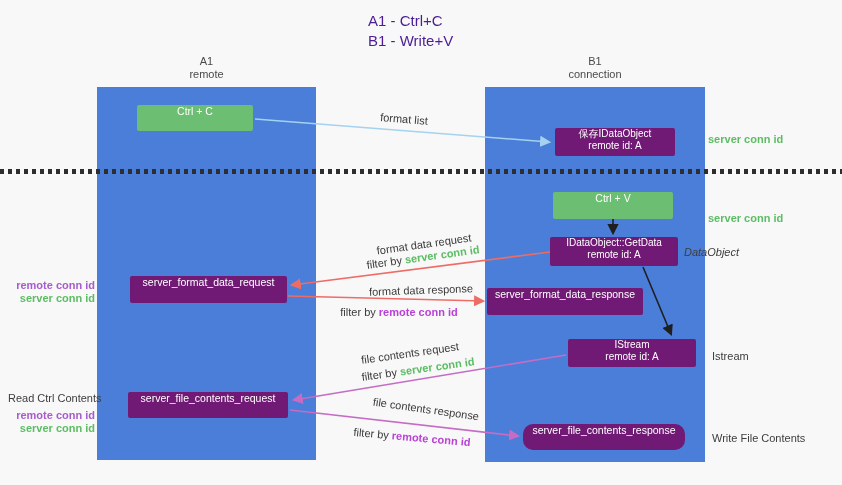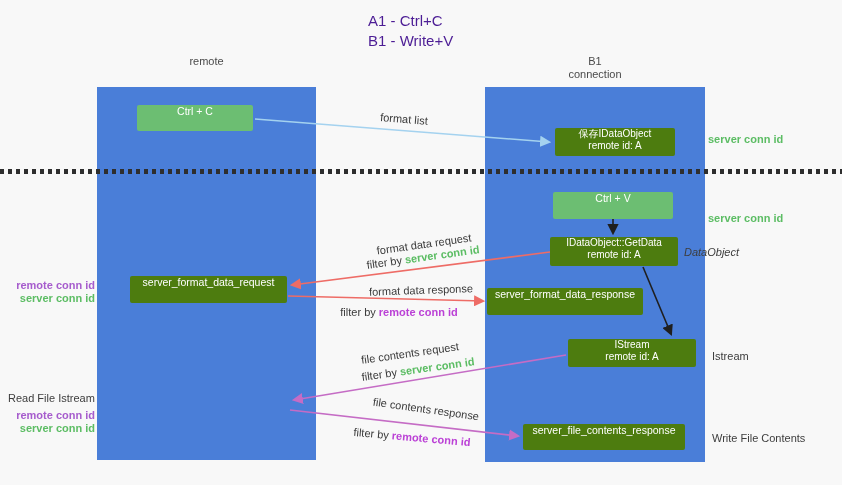--- a/index.html
+++ b/index.html
@@ -12,41 +12,42 @@
   .lane-header{position:absolute;text-align:center;font-size:11px;line-height:13px;color:#4a4a4a;z-index:6;}
 
   .dotted-line{position:absolute;left:0;top:169px;width:842px;height:5px;z-index:2;
     background:repeating-linear-gradient(90deg,#2e2e2e 0 4.5px,transparent 4.5px 8px);}
 
   svg.arrows{position:absolute;left:0;top:0;z-index:3;}
 
   .node{position:absolute;display:flex;flex-direction:column;align-items:center;
     color:#fff;font-size:10.5px;line-height:12px;text-align:center;border-radius:2px;z-index:4;white-space:nowrap;}
   .node.green{background:#6cbe72;}
-  .node.orange{background:#4d7c0f;}
+  .node.orange{background:#701a75;}
 
   .lbl{position:absolute;font-size:11px;color:#3a3a3a;white-space:nowrap;z-index:5;}
   .lbl.centered{transform:translate(-50%,-50%);}
   .green-t{color:#5cbd64;font-weight:bold;}
   .purple-t{color:#a65ccd;font-weight:bold;}
   .bright-purple-t{color:#bb41d6;font-weight:bold;}
   .dark-t{color:#3d3d3d;}
   .side-pair{text-align:right;font-size:11px;line-height:13px;font-weight:bold;}
 </style>
 </head>
 <body>
 
 <div class="canvas">
 
   <div class="title">
     <div>A1 - Ctrl+C</div>
     <div>B1 - Write+V</div>
   </div>
 
   <div class="lane-header" style="left:97px;top:55px;width:219px;">
+    <div>A1</div>
     <div>remote</div>
   </div>
   <div class="lane-header" style="left:485px;top:55px;width:220px;">
     <div>B1</div>
     <div>connection</div>
   </div>
 
   <div class="lane" style="left:97px;top:87px;width:219px;height:373px;"></div>
   <div class="lane" style="left:485px;top:87px;width:220px;height:375px;"></div>
 
@@ -100,22 +101,25 @@
 
   <div class="node orange" style="left:130px;top:276px;width:157px;height:27px;">
     <span>server_format_data_request</span>
   </div>
 
   <div class="node orange" style="left:568px;top:339px;width:128px;height:28px;font-size:10px;">
     <span>IStream</span>
     <span>remote id: A</span>
   </div>
 
+  <div class="node orange" style="left:128px;top:392px;width:160px;height:26px;">
+    <span>server_file_contents_request</span>
+  </div>
 
-  <div class="node orange" style="left:523px;top:424px;width:162px;height:26px;">
+  <div class="node orange" style="left:523px;top:424px;width:162px;height:26px;border-radius:10px;">
     <span>server_file_contents_response</span>
   </div>
 
   <div class="lbl centered" style="left:404px;top:119px;transform:translate(-50%,-50%) rotate(4.5deg);">format list</div>
 
   <div class="lbl centered" style="left:424px;top:244px;transform:translate(-50%,-50%) rotate(-8deg);">format data request</div>
   <div class="lbl centered" style="left:423px;top:257px;transform:translate(-50%,-50%) rotate(-8deg);">
     <span>filter by</span>
     <span class="green-t">server conn id</span>
   </div>
@@ -142,20 +146,20 @@
   <div class="lbl green-t" style="left:708px;top:212px;font-weight:bold;">server conn id</div>
   <div class="lbl dark-t" style="left:684px;top:246px;font-style:italic;">DataObject</div>
   <div class="lbl dark-t" style="left:712px;top:350px;">Istream</div>
   <div class="lbl dark-t" style="left:712px;top:432px;">Write File Contents</div>
 
   <div class="lbl side-pair" style="right:747px;top:279px;">
     <div class="purple-t">remote conn id</div>
     <div class="green-t">server conn id</div>
   </div>
 
-  <div class="lbl dark-t" style="left:8px;top:392px;">Read File Istream</div>
+  <div class="lbl dark-t" style="left:8px;top:392px;">Read Ctrl Contents</div>
 
   <div class="lbl side-pair" style="right:747px;top:409px;">
     <div class="purple-t">remote conn id</div>
     <div class="green-t">server conn id</div>
   </div>
 
 </div>
 
 </body></html>

